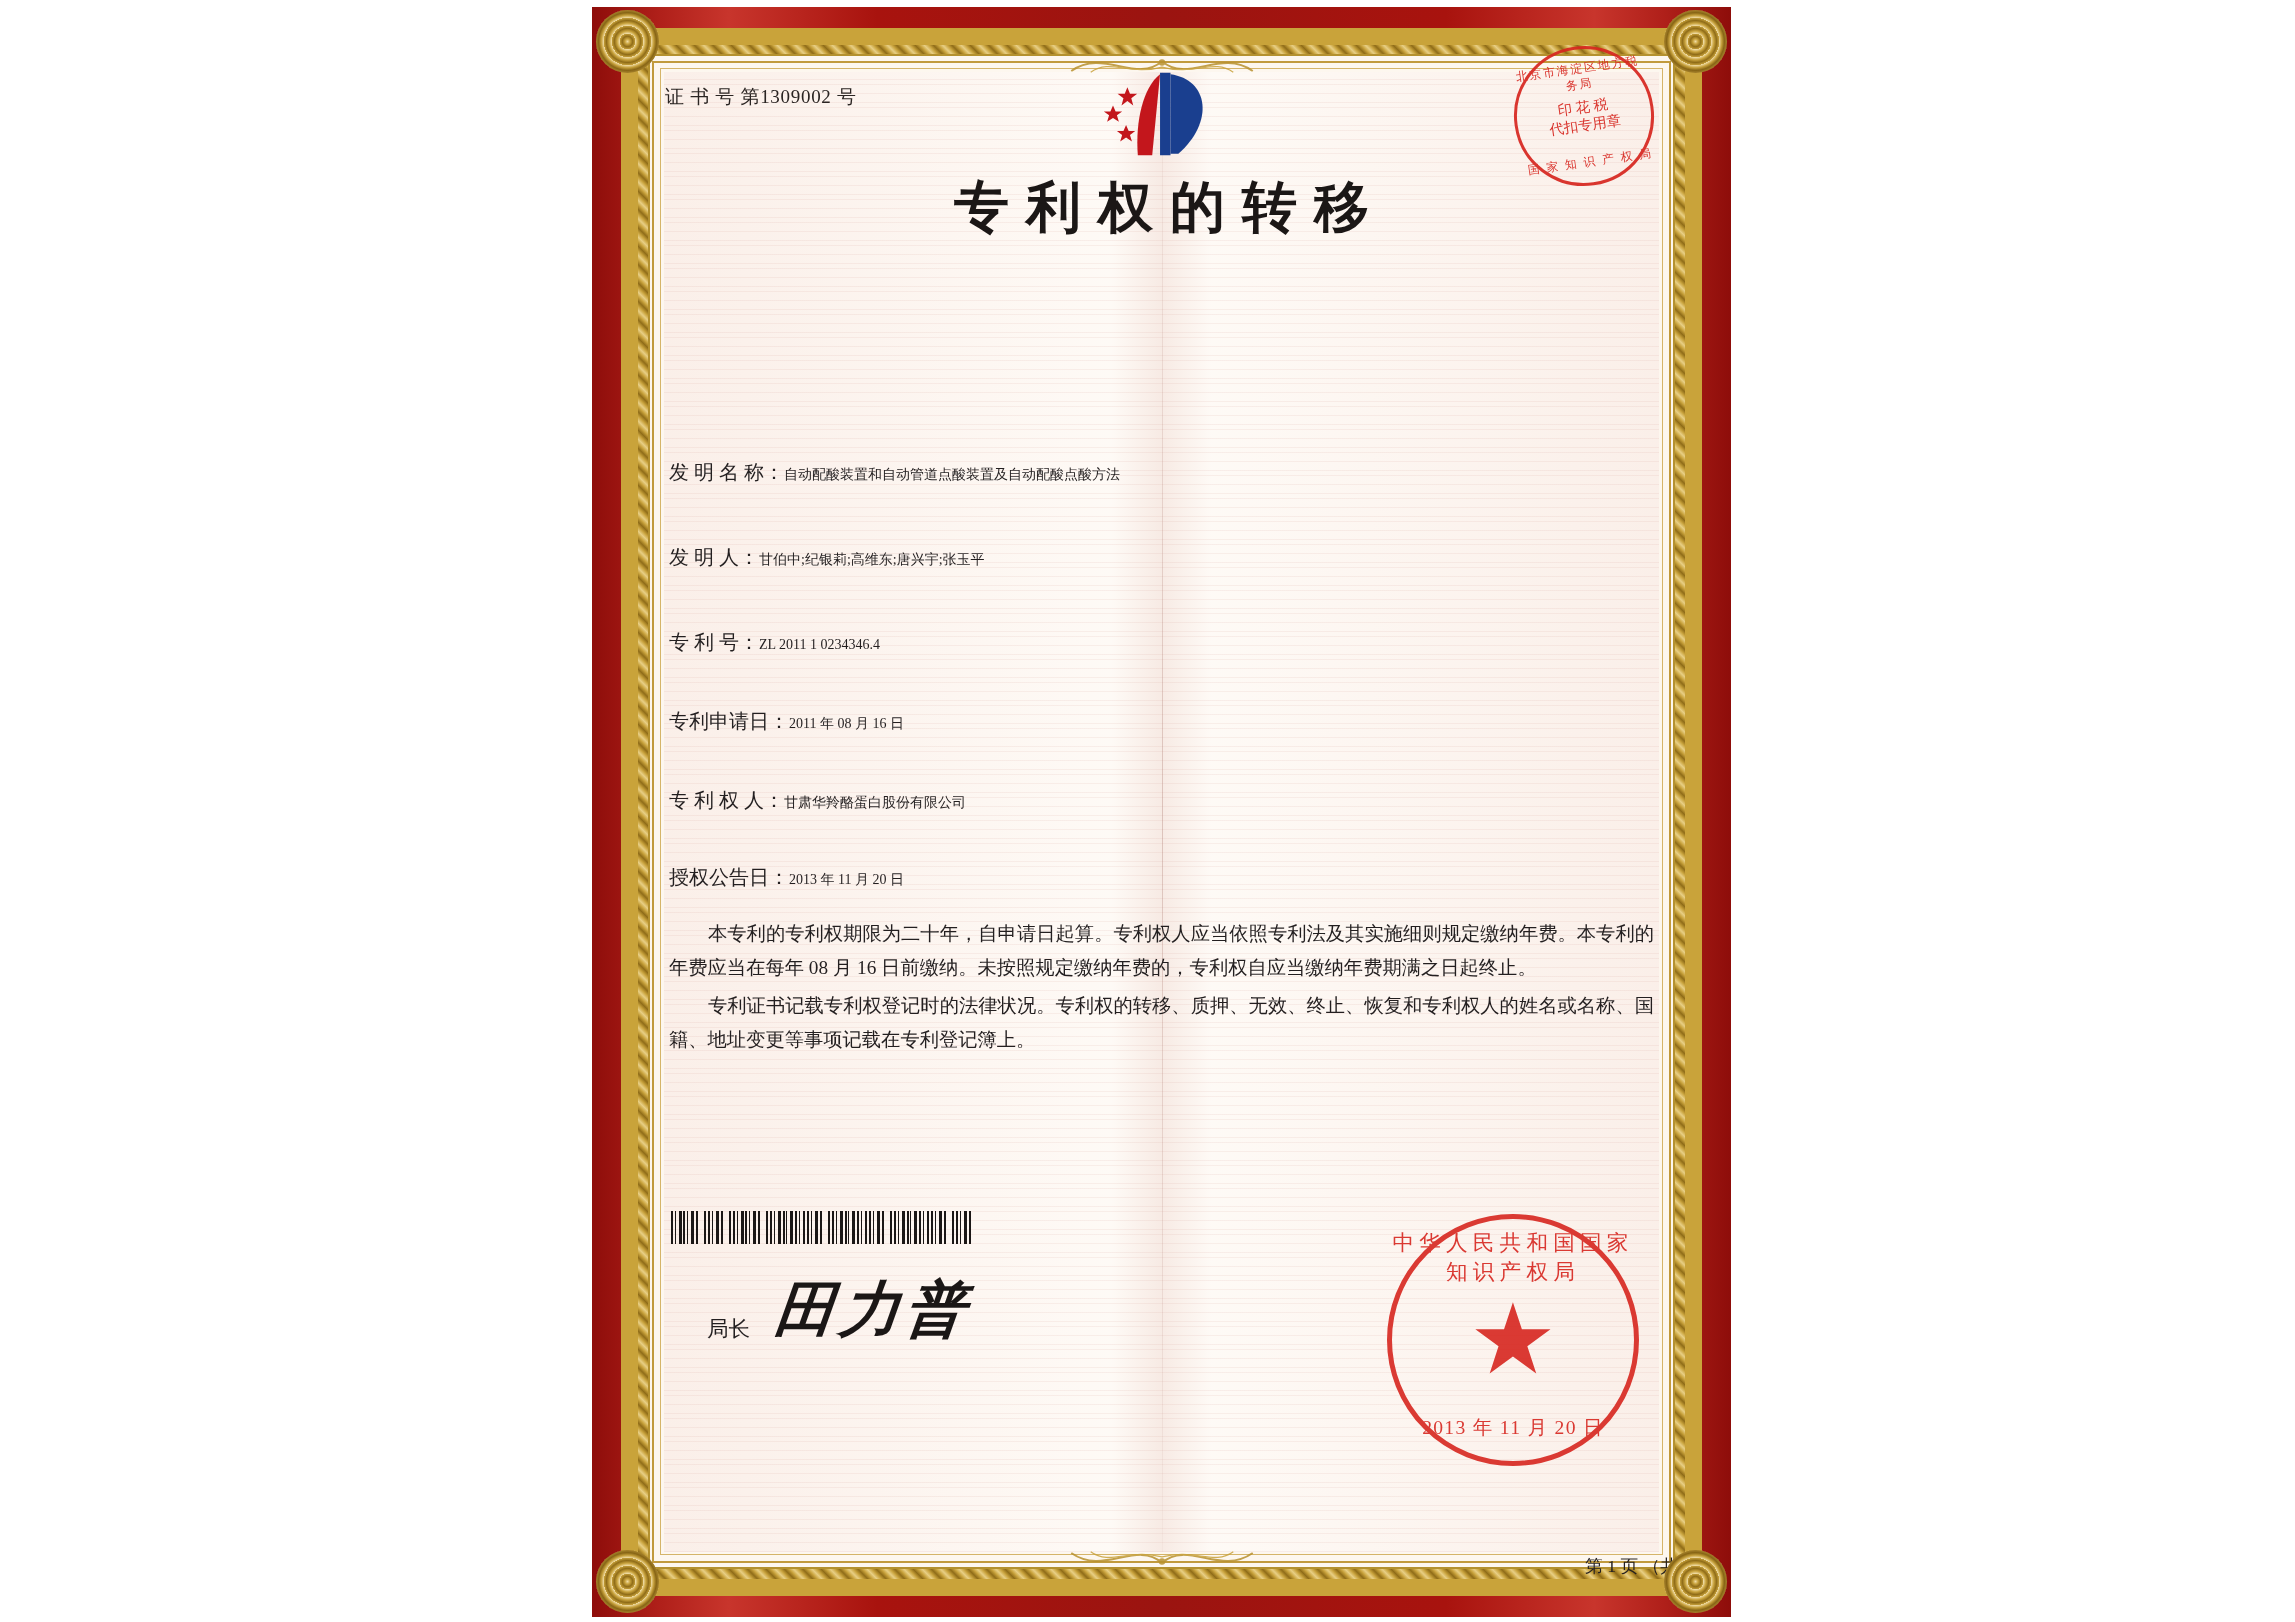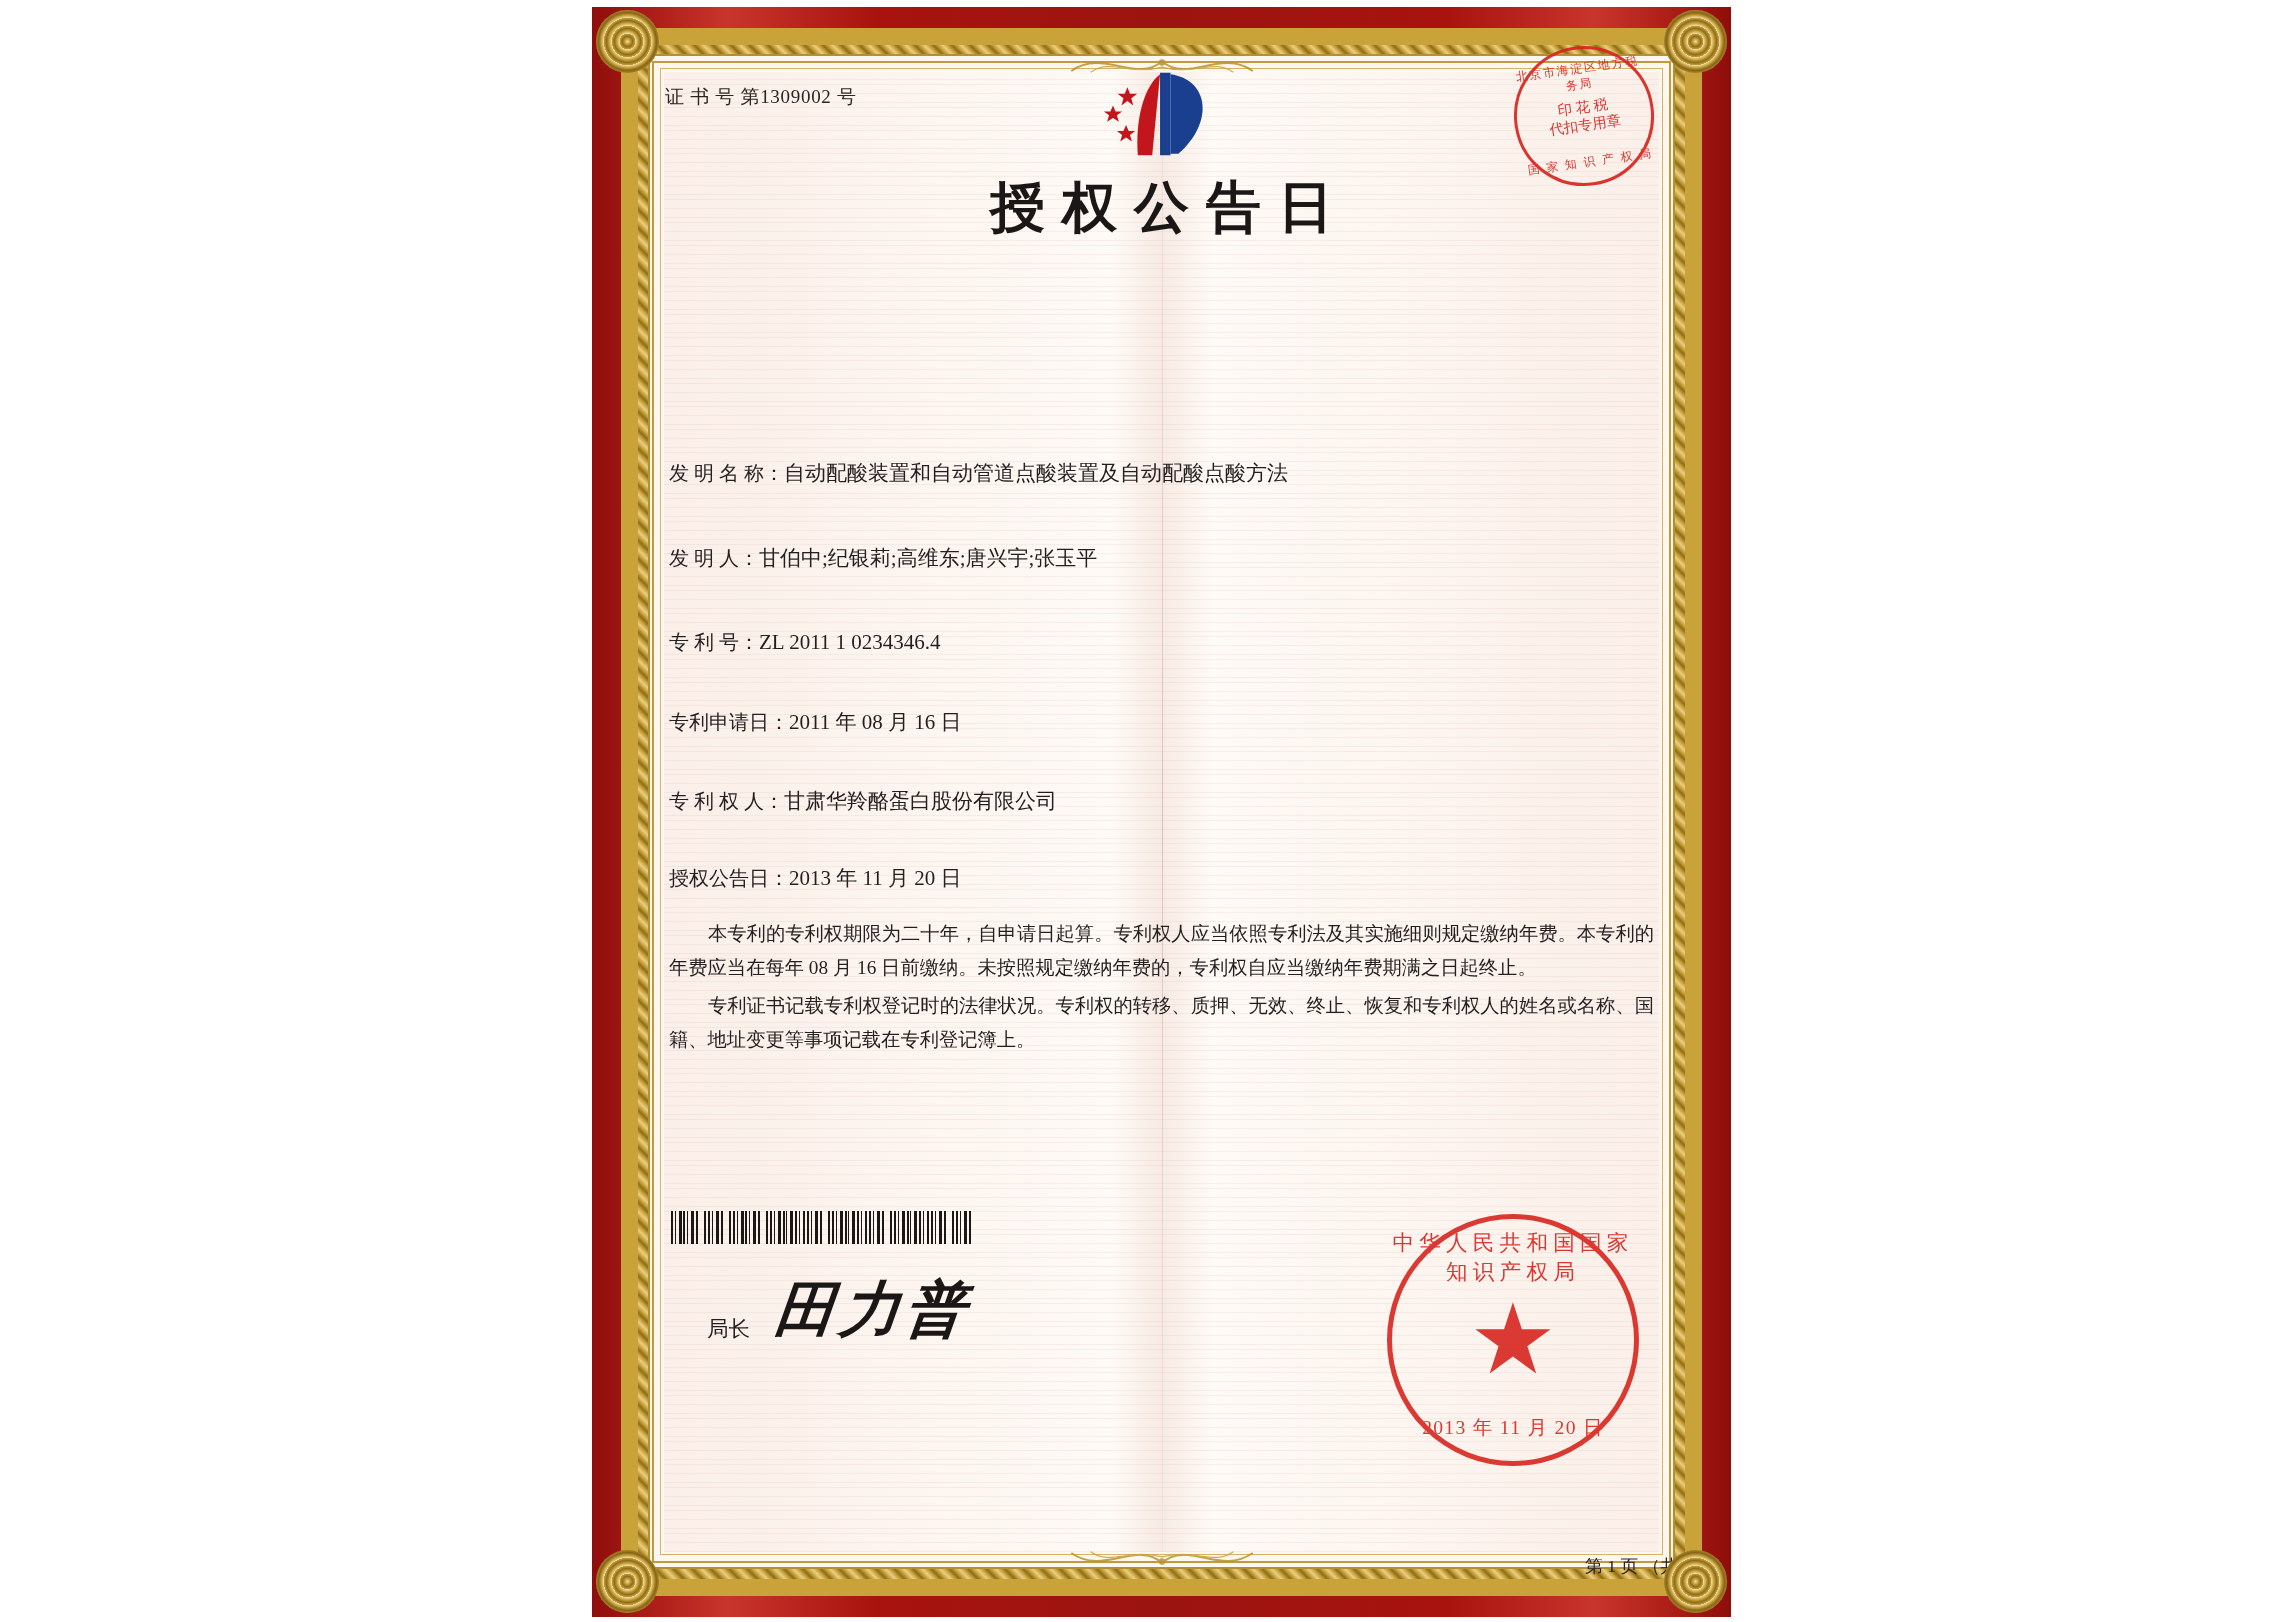--- a/index.html
+++ b/index.html
@@ -225,21 +225,21 @@
     font-size: 20px;
     color: #231f20;
     white-space: nowrap;
   }
   .field .lbl {
     display: inline-block;
     font-size: 20px;
   }
   .field .val {
     display: inline-block;
-    font-size: 21px;
+    font-size: 14px;
   }
   #f-title   { top: 452px; }
   #f-inventor{ top: 537px; }
   #f-patentno{ top: 622px; }
   #f-appdate { top: 701px; }
   #f-owner   { top: 780px; }
   #f-grant   { top: 857px; }
 
   
   #body-text {
@@ -390,21 +390,21 @@
 
       <div id="stamp-top">
         <div class="arc-top">北京市海淀区地方税务局</div>
         <div class="mid">
           <div>印 花 税</div>
           <div>代扣专用章</div>
         </div>
         <div class="arc-bottom">国 家 知 识 产 权 局</div>
       </div>
 
-      <div id="main-title">授权公告日</div>
+      <div id="main-title">专利权的转移</div>
 
       <div class="field" id="f-title">
         <span class="lbl">发 明 名 称：</span><span class="val">自动配酸装置和自动管道点酸装置及自动配酸点酸方法</span>
       </div>
 
       <div class="field" id="f-inventor">
         <span class="lbl">发 明 人：</span><span class="val">甘伯中;纪银莉;高维东;唐兴宇;张玉平</span>
       </div>
 
       <div class="field" id="f-patentno">

